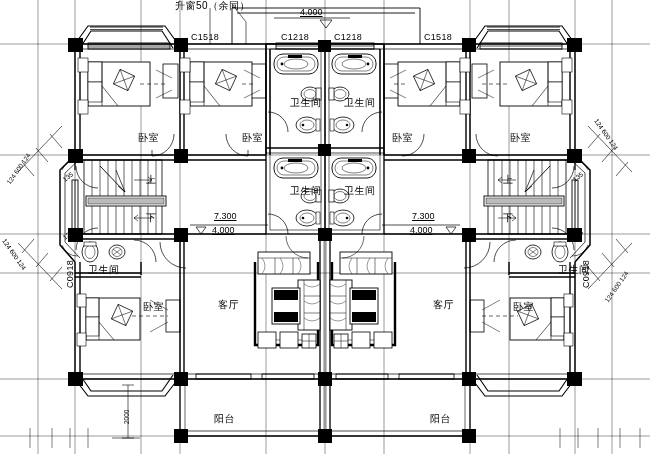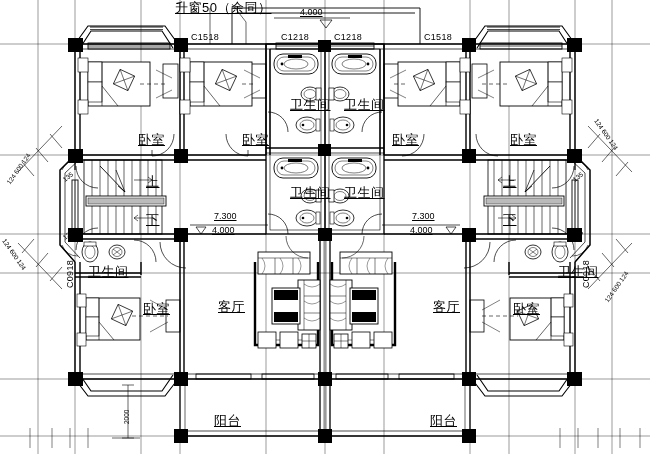--- a/index.html
+++ b/index.html
@@ -7,21 +7,21 @@
     font-family:"Liberation Sans","DejaVu Sans",sans-serif;
     width:650px;height:454px;overflow:hidden;position:relative;
   }
   #plan{position:absolute;left:0;top:0;width:650px;height:454px;}
   .lbl{
     position:absolute;
     font-family:"Liberation Sans","DejaVu Sans",sans-serif;
     color:#000;white-space:nowrap;line-height:1;
     font-size:8px;
   }
-  .lbl.cn{font-size:13px;letter-spacing:0.5px;text-decoration:underline;}
+  .lbl.cn{font-size:10px;letter-spacing:0.5px;}
   .lbl.win{font-size:9px;letter-spacing:0.3px;}
   .lbl.elev{font-size:9px;text-decoration:underline;}
   .lbl.tiny{font-size:6.5px;}
   .lbl.rot90{transform-origin:0 0;transform:rotate(-90deg);}
   .lbl.rot45{transform-origin:0 0;transform:rotate(-55deg);}
   .lbl.rot45b{transform-origin:0 0;transform:rotate(55deg);}
   .lbl.rotm{transform-origin:0 0;transform:rotate(-38deg);}
 </style>
 </head>
 <body>

